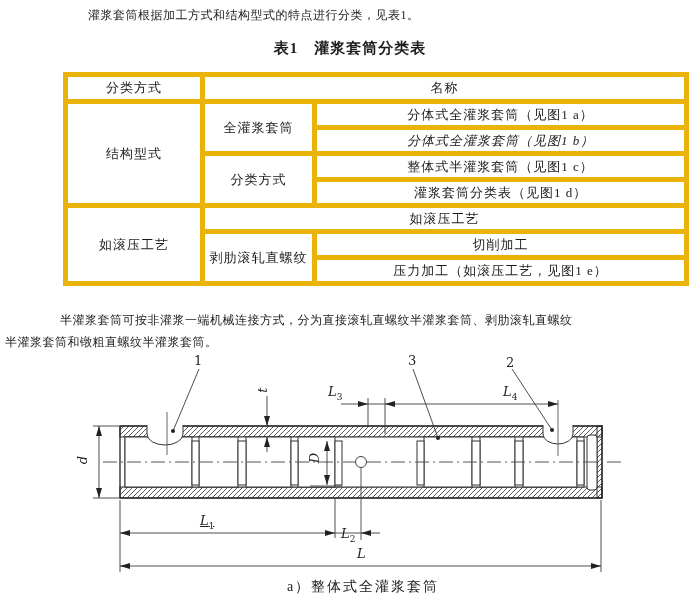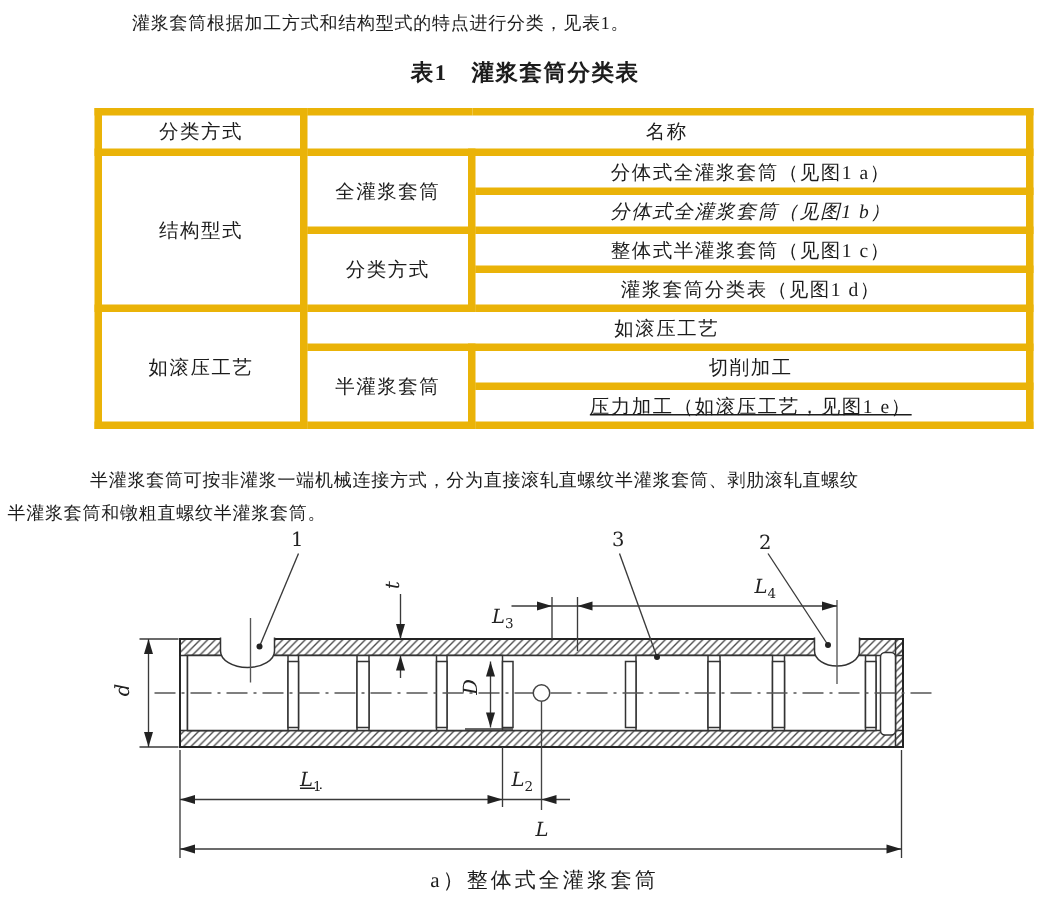--- a/index.html
+++ b/index.html
@@ -59,24 +59,24 @@
       <td>整体式半灌浆套筒（见图1 c）</td>
     </tr>
     <tr style="height:26px;">
       <td>灌浆套筒分类表（见图1 d）</td>
     </tr>
     <tr style="height:26px;">
       <td rowspan="3">如滚压工艺</td>
       <td colspan="2">如滚压工艺</td>
     </tr>
     <tr style="height:26px;">
-      <td rowspan="2">半灌浆套筒</td>
+      <td rowspan="2">剥肋滚轧直螺纹</td>
       <td>切削加工</td>
     </tr>
-    <tr style="height:26px;text-decoration:underline;">
+    <tr style="height:26px;">
       <td>压力加工（如滚压工艺，见图1 e）</td>
     </tr>
   </tbody>
     </table>
 </div>
 
 <div class="abs para" style="left:60px;top:311px;">半灌浆套筒可按非灌浆一端机械连接方式，分为直接滚轧直螺纹半灌浆套筒、剥肋滚轧直螺纹</div>
 <div class="abs para" style="left:5px;top:333px;">半灌浆套筒和镦粗直螺纹半灌浆套筒。</div>
 
 <svg class="abs" style="left:0;top:0;" width="700" height="604" viewBox="0 0 700 604">
@@ -182,19 +182,19 @@
 </svg>
 
 <div class="abs callout-num" style="left:194px;top:353px;">1</div>
 <div class="abs callout-num" style="left:408px;top:353px;">3</div>
 <div class="abs callout-num" style="left:506px;top:355px;">2</div>
 
 <div class="abs dim-label rot" style="left:74px;top:452px;">d</div>
 <div class="abs dim-label rot" style="left:254px;top:382px;">t</div>
 <div class="abs dim-label rot" style="left:306px;top:450px;">D</div>
 
-<div class="abs dim-label" style="left:328px;top:404px;"><span>L</span><sub>3</sub></div>
+<div class="abs dim-label" style="left:328px;top:384px;"><span>L</span><sub>3</sub></div>
 <div class="abs dim-label" style="left:469px;top:384px;margin-left:34px;"><span>L</span><sub>4</sub></div>
 <div class="abs dim-label" style="left:200px;top:513px;text-decoration:underline;"><span>L</span><sub>1</sub></div>
-<div class="abs dim-label" style="left:341px;top:513px;"><span>L</span><sub>2</sub></div>
+<div class="abs dim-label" style="left:341px;top:526px;"><span>L</span><sub>2</sub></div>
 <div class="abs dim-label" style="left:357px;top:546px;">L</div>
 
 <div class="abs caption" style="top:578px;">a）整体式全灌浆套筒</div>
 
 </body></html>

